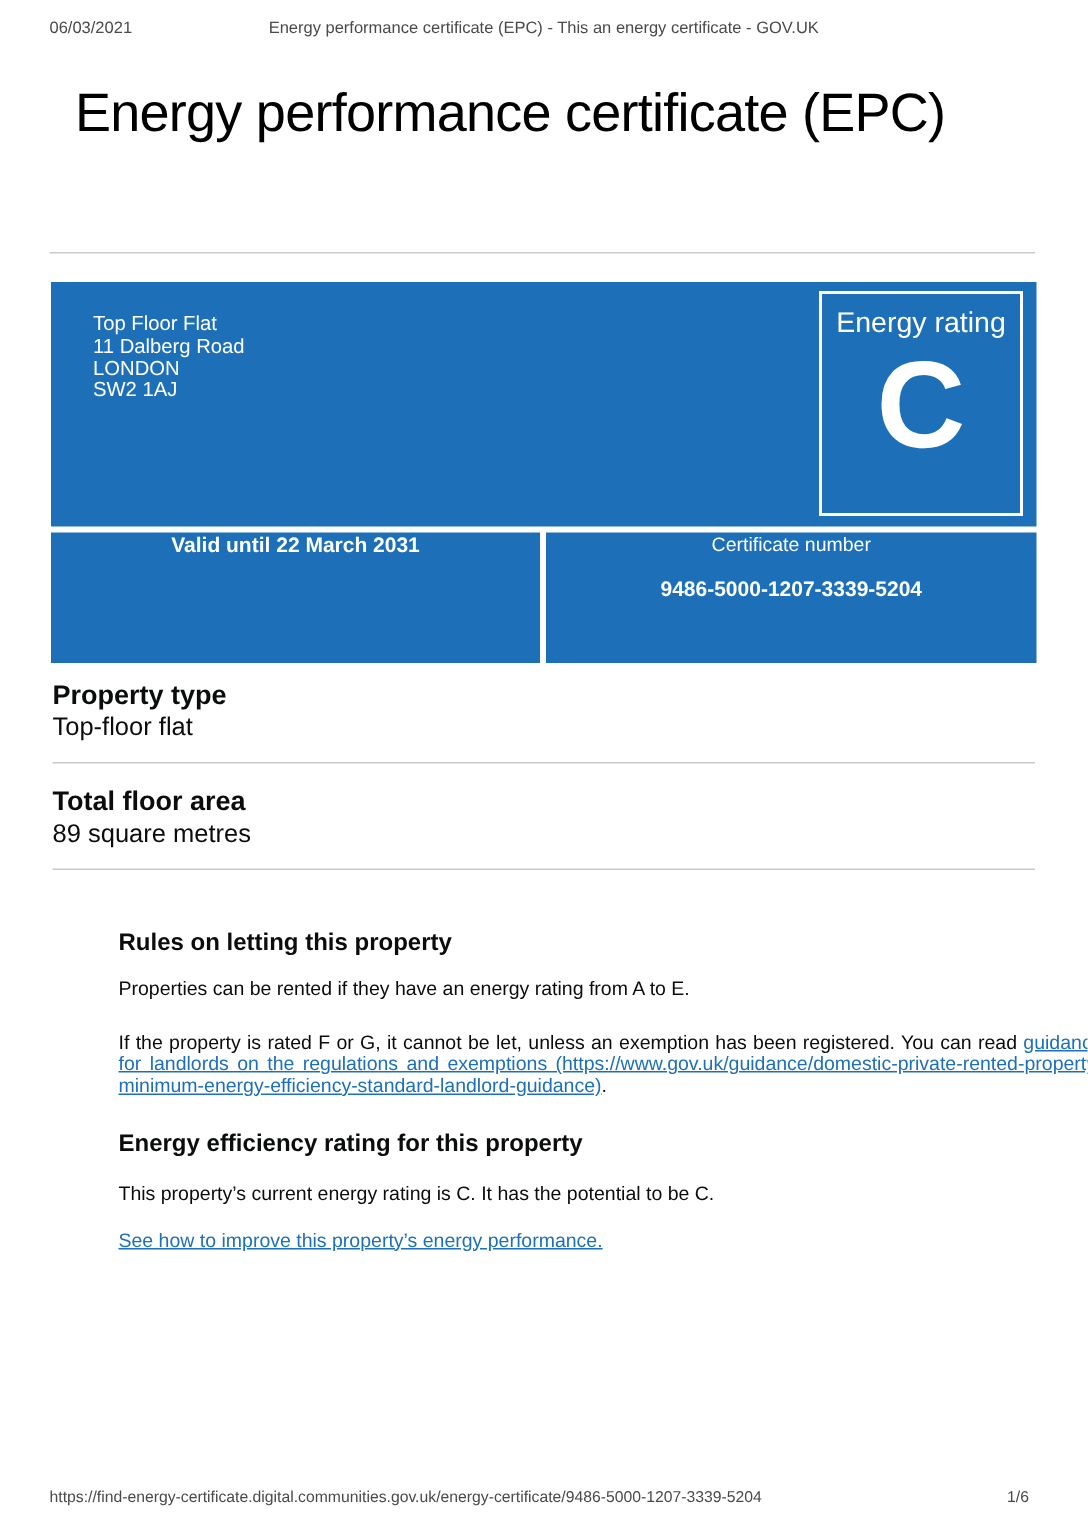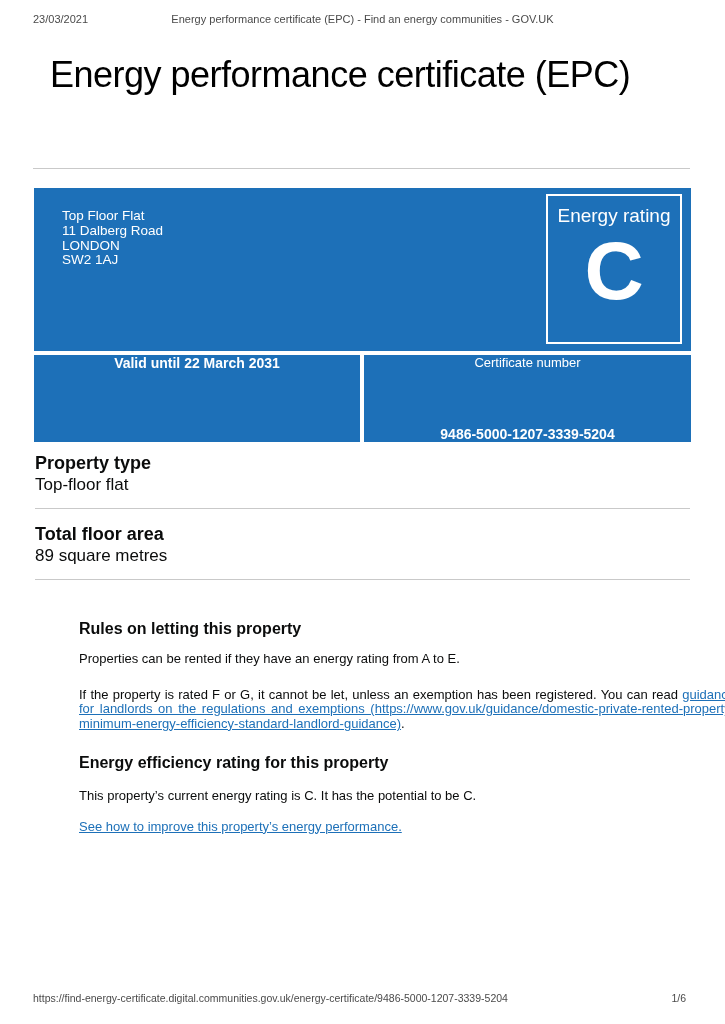--- a/index.html
+++ b/index.html
@@ -37,21 +37,21 @@
     border:2px solid #fff; text-align:center; color:#fff; }
   .rating-square .rating-label { font-size:19px; margin-top:9px; font-weight:400; }
   .rating-square .rating-letter { font-size:82px; line-height:84px; font-weight:700;
     margin-top:2px; }
 
   .summary-bottom { display:flex; gap:4px; margin-top:4px; height:87px; }
   .valid-box { width:326px; background:var(--govuk-blue); color:#fff;
     display:flex; align-items:flex-start; justify-content:center;
     font-size:14px; font-weight:700; }
   .cert-box { flex:1; background:var(--govuk-blue); color:#fff;
-    display:flex; flex-direction:column; align-items:center; justify-content:space-between; }
+    display:flex; flex-direction:column; align-items:center; justify-content:flex-start; }
   .cert-box .cert-label { font-size:13px; font-weight:400; margin-bottom:14px; }
   .cert-box .cert-number { font-size:14px; font-weight:700; }
 
   
   .facts { position:absolute; top:452px; left:35px; width:655px; }
   .fact-label { font-size:18px; font-weight:700; line-height:22px; }
   .fact-value { font-size:17px; font-weight:400; line-height:22px; }
   .facts hr { border:none; border-top:1px solid #c9c9c9; margin:12px 0 14px 0; }
 
   
@@ -63,22 +63,22 @@
   .section-letting p.p1 { margin-top:13px; }
   .section-letting p.p2 { margin-top:21px; text-align:justify; }
   .section-efficiency p.p1 { margin-top:16px; }
   .section-efficiency p.link-line { margin-top:16px; }
   a.gov-link { color:var(--link-blue); text-decoration:underline; cursor:pointer; }
 </style>
 </head>
 <body>
 
 <div class="print-header">
-  <span class="date">23/03/2021</span>
-  <span class="doc-title">Energy performance certificate (EPC) - Find an energy communities - GOV.UK</span>
+  <span class="date">06/03/2021</span>
+  <span class="doc-title">Energy performance certificate (EPC) - This an energy certificate - GOV.UK</span>
 </div>
 
 <h1 class="page-title">Energy performance certificate (EPC)</h1>
 <div class="rule rule-top"></div>
 
 <div class="summary">
   <div class="summary-top">
     <div class="address">
       <div>Top Floor Flat</div>
       <div>11 Dalberg Road</div>

